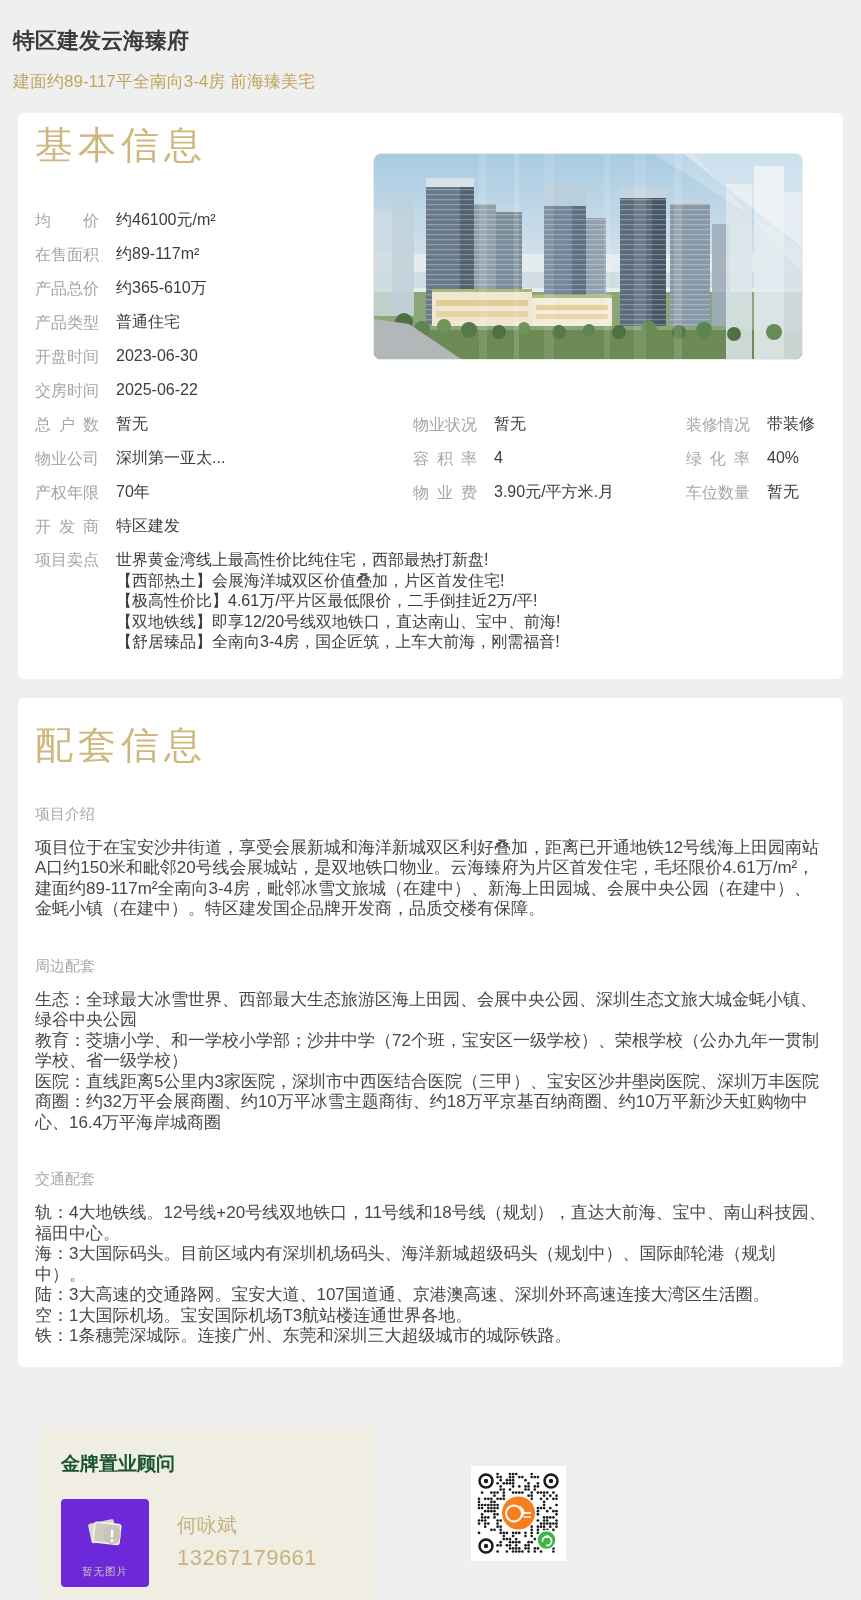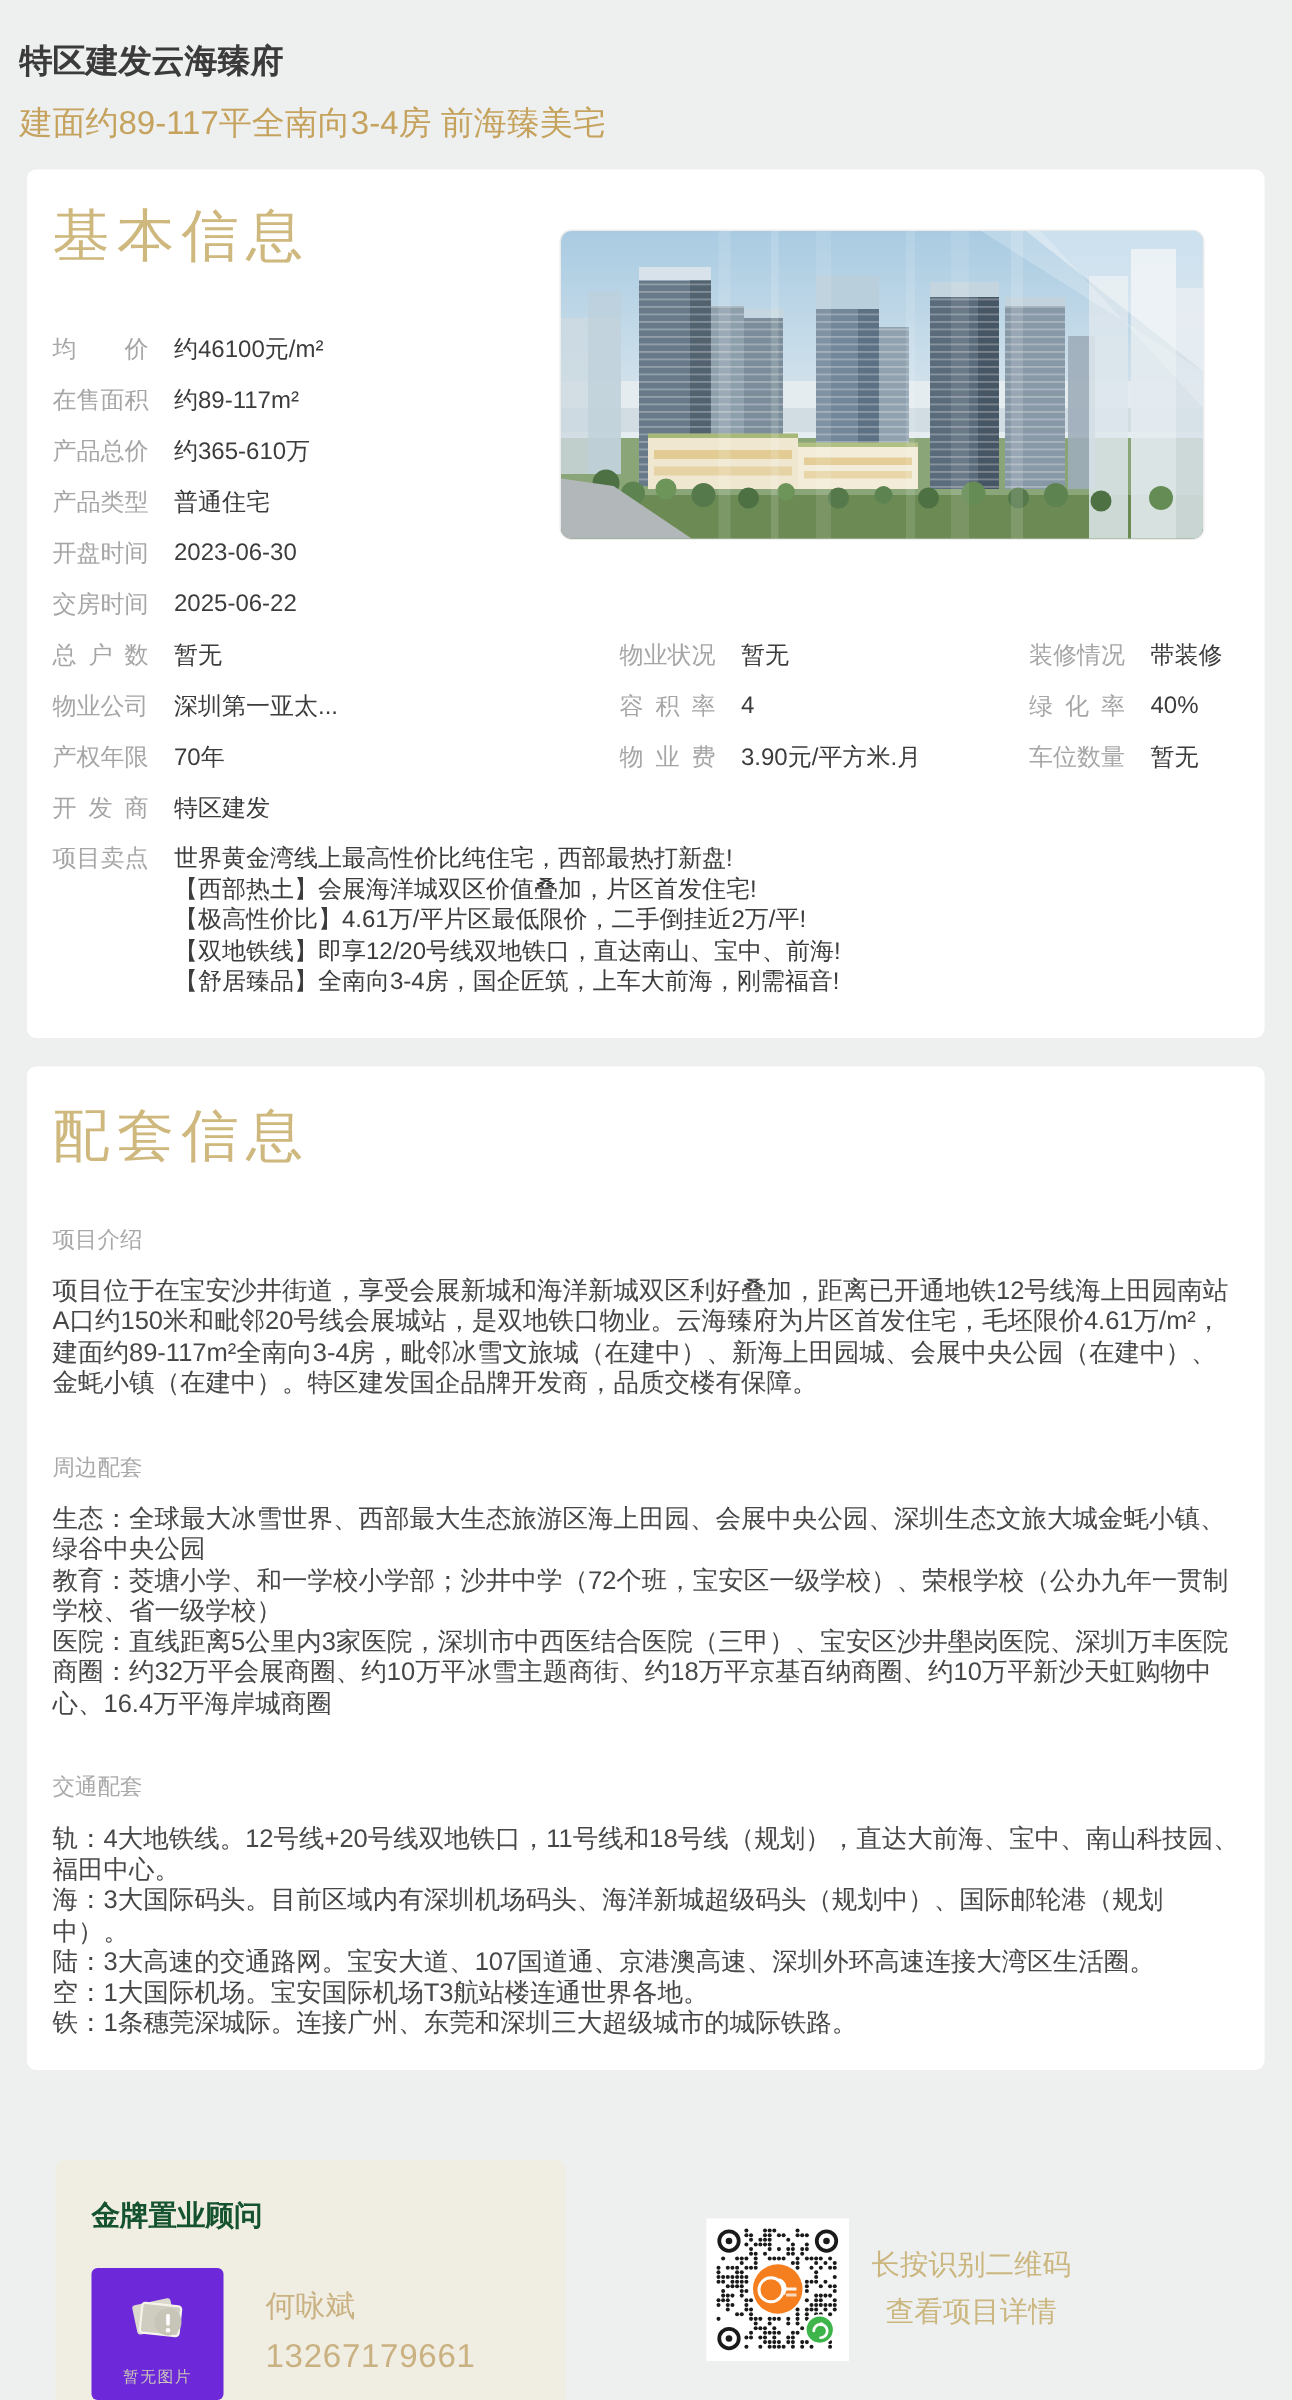--- a/index.html
+++ b/index.html
@@ -5,24 +5,24 @@
   * { margin:0; padding:0; box-sizing:border-box; }
   html,body { width:861px; }
   body {
     height:1600px; overflow:hidden; position:relative;
     background:#eef0ef;
     font-family:"Liberation Sans","DejaVu Sans",sans-serif;
     -webkit-font-smoothing:antialiased;
   }
   .page-header { padding:26px 13px 0; }
   .page-title { font-size:22px; font-weight:700; color:#3b3b3b; line-height:30px; }
-  .page-subtitle { margin-top:14px; font-size:22px; font-weight:500; color:#c5a35e; line-height:24px; }
+  .page-subtitle { margin-top:14px; font-size:17px; font-weight:500; color:#c5a35e; line-height:24px; }
 
   .card { background:#fff; border-radius:6px; margin:0 18px; }
-  .card-basic { margin-top:19px; padding:22px 17px 26px; position:relative; }
+  .card-basic { margin-top:19px; padding:9px 17px 26px; position:relative; }
   .sec-title { font-size:38px; line-height:46px; font-weight:500; color:#ceb87e; letter-spacing:5px; }
 
   .hero { position:absolute; top:40px; right:40px; width:430px; height:207px;
           border:1px solid #ececec; border-radius:8px; overflow:hidden; background:#dfe9ee; }
   .hero svg { display:block; width:430px; height:207px; }
 
   .info-rows { margin-top:35px; }
   .row { display:flex; align-items:center; height:34px; }
   .lbl { display:inline-block; width:64px; flex:0 0 64px; font-size:16px; color:#a6a6a6;
          text-align:justify; text-align-last:justify; line-height:21px; }
@@ -529,20 +529,16 @@
           <circle cx="43.5" cy="43" r="16.5" fill="#f57f1f"></circle>
           <circle cx="39" cy="43.5" r="8" fill="none" stroke="#ffffff" stroke-width="2"></circle>
           <path d="M45 37 q5 3 2.5 9" fill="none" stroke="#ffffff" stroke-width="2" stroke-linecap="round"></path>
           <rect x="49" y="42" width="7" height="2" fill="#ffffff" opacity="0.9"></rect>
           <rect x="49" y="46" width="7" height="2" fill="#ffffff" opacity="0.7"></rect>
           <circle cx="71.5" cy="70" r="9.5" fill="#3db54a" stroke="#ffffff" stroke-width="1.5"></circle>
           <path d="M67.5 71 a4.5 4.5 0 1 1 4.5 4.5" fill="none" stroke="#ffffff" stroke-width="1.8" stroke-linecap="round"></path>
           <circle cx="72.5" cy="66.5" r="1.4" fill="#ffffff"></circle>
         </svg>
       </div>
-      <div class="qr-text">
-        <div>长按识别二维码</div>
-        <div>查看项目详情</div>
-      </div>
     </div>
   </div>
 
 </div>
 
 </body></html>

